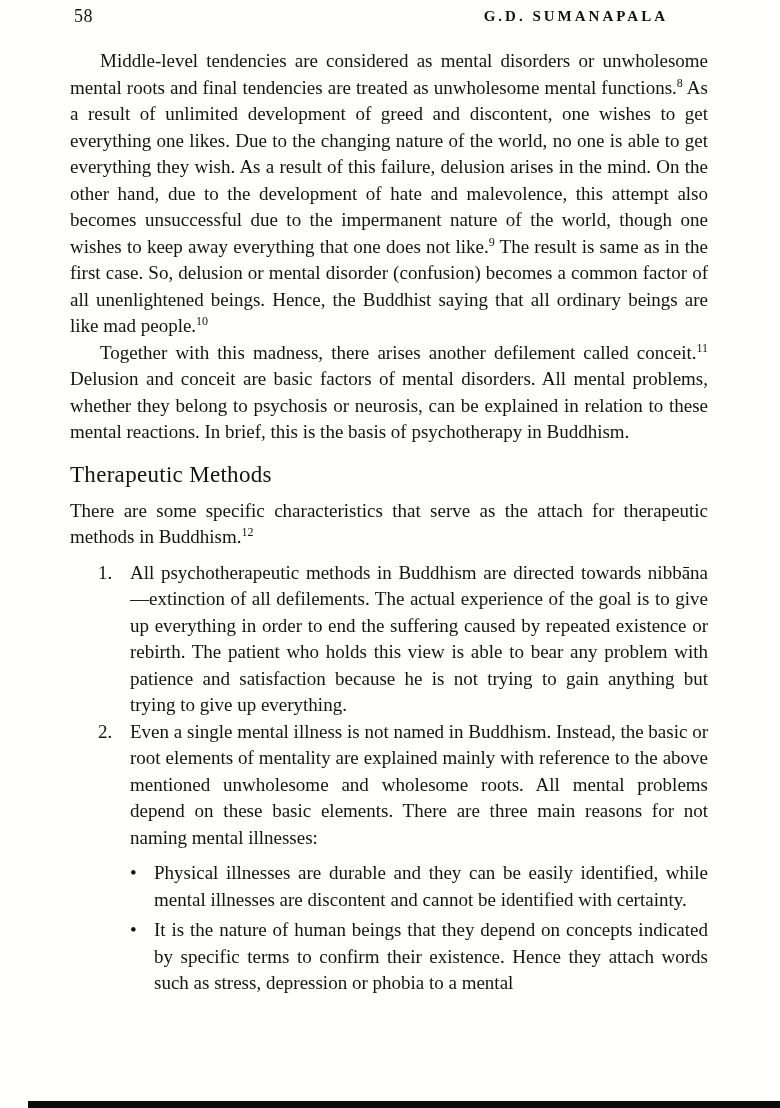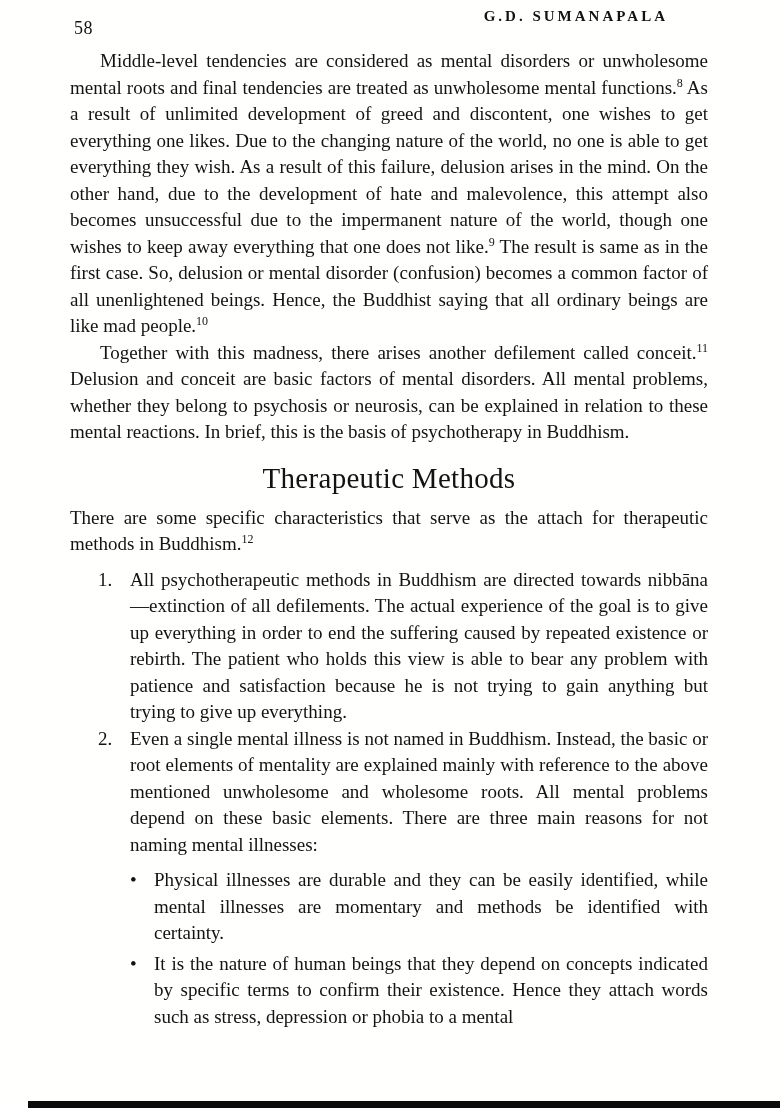--- a/index.html
+++ b/index.html
@@ -19,21 +19,21 @@
     padding: 6px 72px 0 70px;
   }
   .running-head {
     position: relative;
     height: 34px;
     margin-bottom: 8px;
   }
   .page-num {
     position: absolute;
     left: 4px;
-    top: 12px;
+    top: 0;
     font-size: 18px;
     letter-spacing: 0.5px;
   }
   .running-title {
     position: absolute;
     left: 0;
     right: 40px;
     top: 2px;
     text-align: right;
     font-size: 15px;
@@ -51,22 +51,21 @@
   p.indent {
     text-indent: 30px;
   }
   sup.fnref {
     font-size: 12px;
     line-height: 0;
     vertical-align: super;
   }
   h2.section-heading {
     margin: 16px 0 10px 0;
-    text-align: center;
-    font-size: 29px;
+    font-size: 23px;
     font-weight: normal;
     letter-spacing: 0.3px;
   }
   .num-list {
     margin-top: 9px;
   }
   .num-item {
     display: flex;
     margin: 0 0 0 28px;
     font-size: 19px;
@@ -132,21 +131,21 @@
     </div>
     <div class="num-item">
       <span class="num">2.</span>
       <span class="txt">Even a single mental illness is not named in Buddhism. Instead, the basic or root elements of mentality are explained mainly with reference to the above mentioned unwholesome and wholesome roots. All mental problems depend on these basic elements. There are three main reasons for not naming mental illnesses:</span>
     </div>
   </div>
 
   <div class="bullet-list">
     <div class="bullet-item">
       <span class="bullet">•</span>
-      <span class="txt">Physical illnesses are durable and they can be easily identified, while mental illnesses are momentary and methods be identified with certainty.</span>
+      <span class="txt">Physical illnesses are durable and they can be easily identified, while mental illnesses are discontent and cannot be identified with certainty.</span>
     </div>
     <div class="bullet-item">
       <span class="bullet">•</span>
       <span class="txt">It is the nature of human beings that they depend on concepts indicated by specific terms to confirm their existence. Hence they attach words such as stress, depression or phobia to a mental</span>
     </div>
   </div>
 
   <div class="scan-edge-bottom"></div>
 
 </div>

